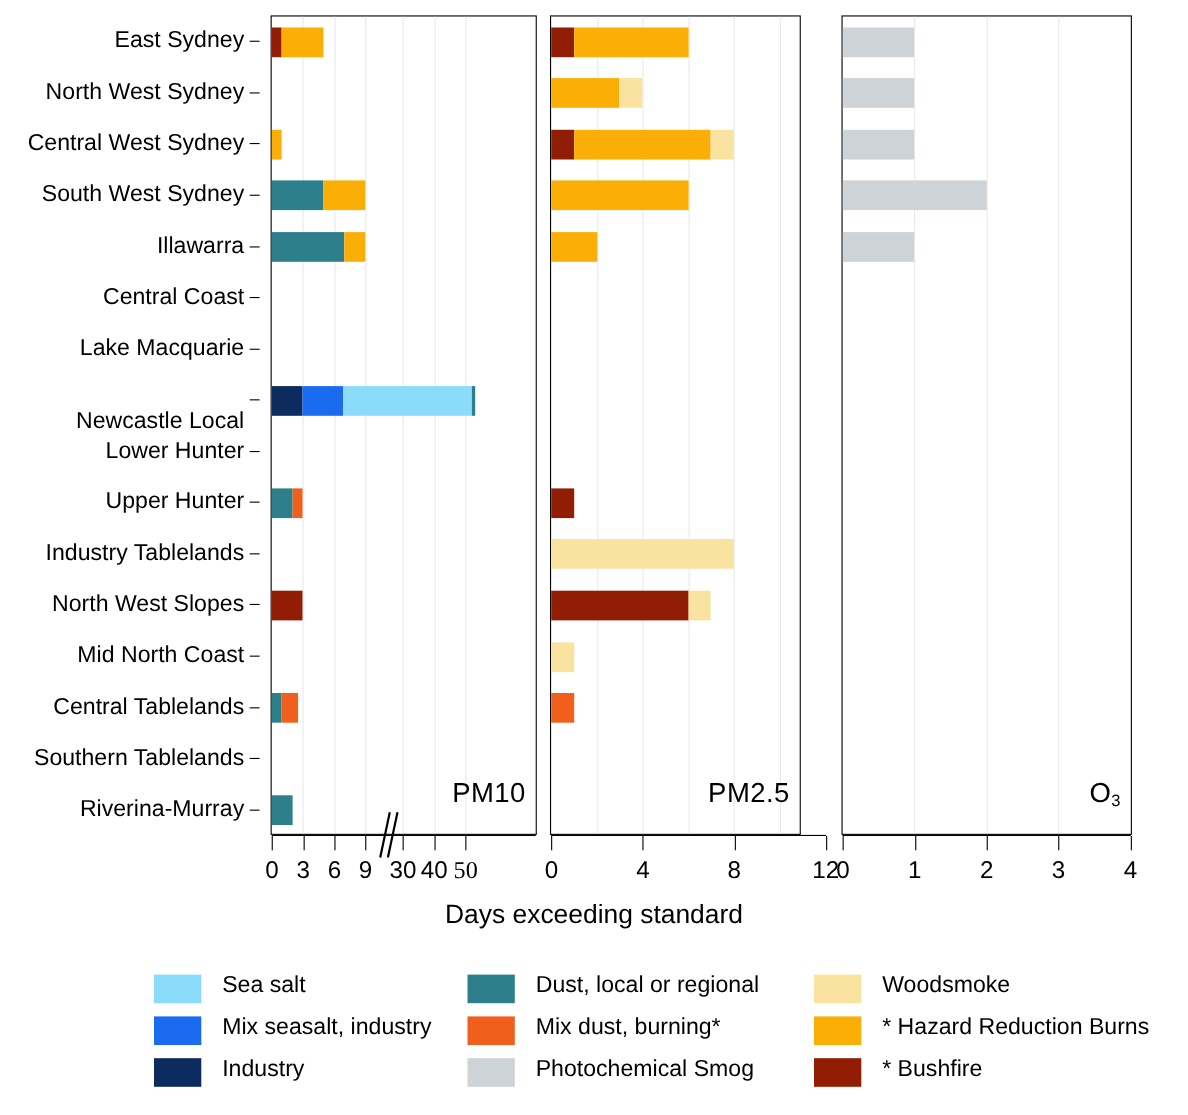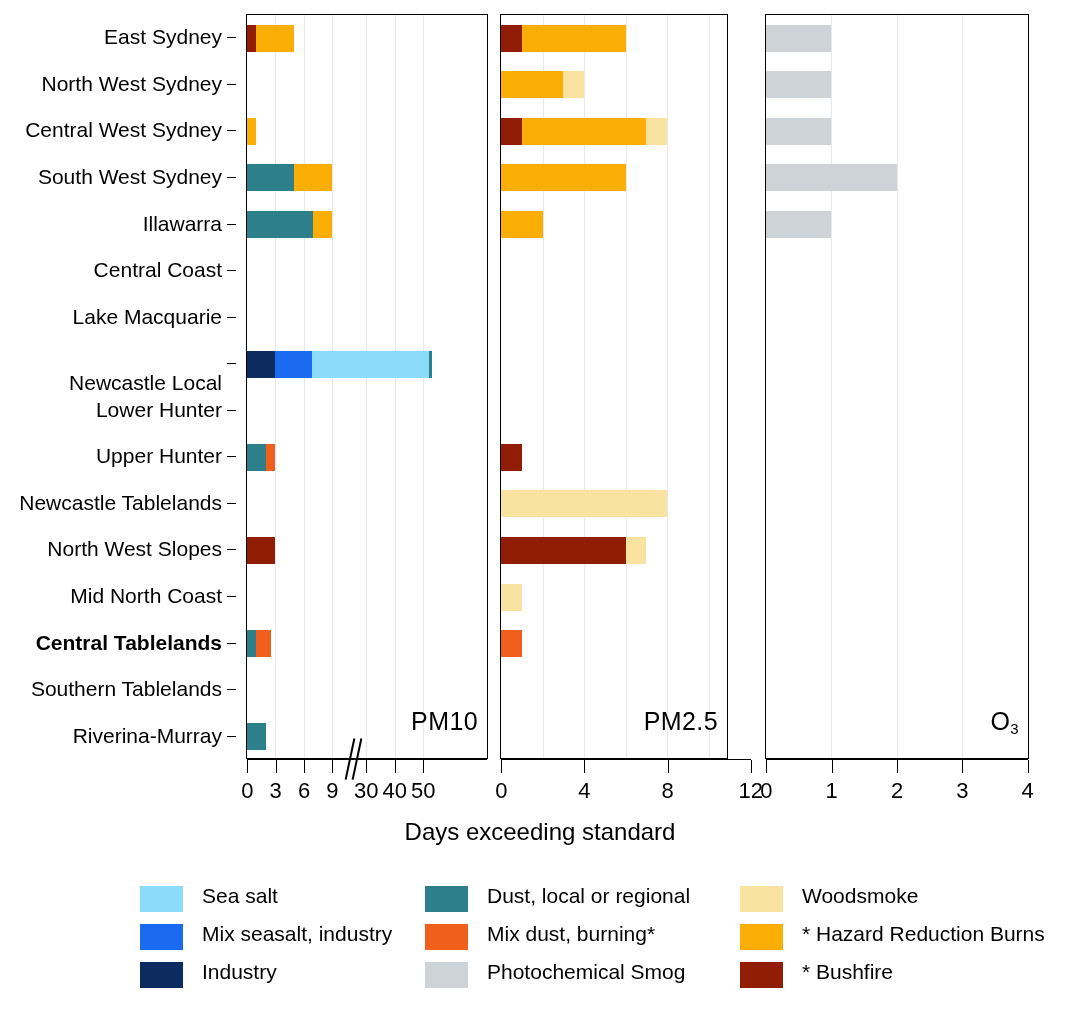--- a/index.html
+++ b/index.html
@@ -68,27 +68,27 @@
       <div class="ylab" style="top: 270.094px;">Central Coast</div>
       <div class="ytick" style="top: 270.094px;"></div>
       <div class="ylab" style="top: 316.656px;">Lake Macquarie</div>
       <div class="ytick" style="top: 316.656px;"></div>
       <div class="ylab" style="top: 383px;">Newcastle Local</div>
       <div class="ytick" style="top: 363.219px;"></div>
       <div class="ylab" style="top: 409.781px;">Lower Hunter</div>
       <div class="ytick" style="top: 409.781px;"></div>
       <div class="ylab" style="top: 456.344px;">Upper Hunter</div>
       <div class="ytick" style="top: 456.344px;"></div>
-      <div class="ylab" style="top: 502.906px;">Newcastle Tablelands</div>
+      <div class="ylab" style="top: 502.906px;">Industry Tablelands</div>
       <div class="ytick" style="top: 502.906px;"></div>
       <div class="ylab" style="top: 549.469px;">North West Slopes</div>
       <div class="ytick" style="top: 549.469px;"></div>
       <div class="ylab" style="top: 596.031px;">Mid North Coast</div>
       <div class="ytick" style="top: 596.031px;"></div>
-      <div class="ylab" style="top: 642.594px; font-weight: bold;">Central Tablelands</div>
+      <div class="ylab" style="top: 642.594px;">Central Tablelands</div>
       <div class="ytick" style="top: 642.594px;"></div>
       <div class="ylab" style="top: 689.156px;">Southern Tablelands</div>
       <div class="ytick" style="top: 689.156px;"></div>
       <div class="ylab" style="top: 735.719px;">Riverina-Murray</div>
       <div class="ytick" style="top: 735.719px;"></div>
     </div>
 
   <div class="panel" id="panel-pm10" style="left:246px;width:242px;">
       <div class="grid" style="left: 28.35px;"></div>
       <div class="grid" style="left: 56.7px;"></div>
@@ -206,21 +206,21 @@
       <div class="xl" style="left: 275.65px;">3</div>
       <div class="xt" style="left: 304px;"></div>
       <div class="xl" style="left: 304px;">6</div>
       <div class="xt" style="left: 332.35px;"></div>
       <div class="xl" style="left: 332.35px;">9</div>
       <div class="xt" style="left: 366.35px;"></div>
       <div class="xl" style="left: 366.35px;">30</div>
       <div class="xt" style="left: 394.85px;"></div>
       <div class="xl" style="left: 394.85px;">40</div>
       <div class="xt" style="left: 423.35px;"></div>
-      <div class="xl" style="left: 423.35px;">50</div>
+      <div class="xl" style="left: 423.35px; font-family: Liberation Serif, serif;">50</div>
       <div class="brk" style="left: 349.35px; top: 738px;"></div>
       <div class="brk" style="left: 356.35px; top: 738px;"></div>
       <div class="xaxis" style="left: 501.3px; width: 249.4px;"></div>
       <div class="xt" style="left: 501.3px;"></div>
       <div class="xl" style="left: 501.3px;">0</div>
       <div class="xt" style="left: 584.433px;"></div>
       <div class="xl" style="left: 584.433px;">4</div>
       <div class="xt" style="left: 667.567px;"></div>
       <div class="xl" style="left: 667.567px;">8</div>
       <div class="xt" style="left: 750.7px;"></div>

